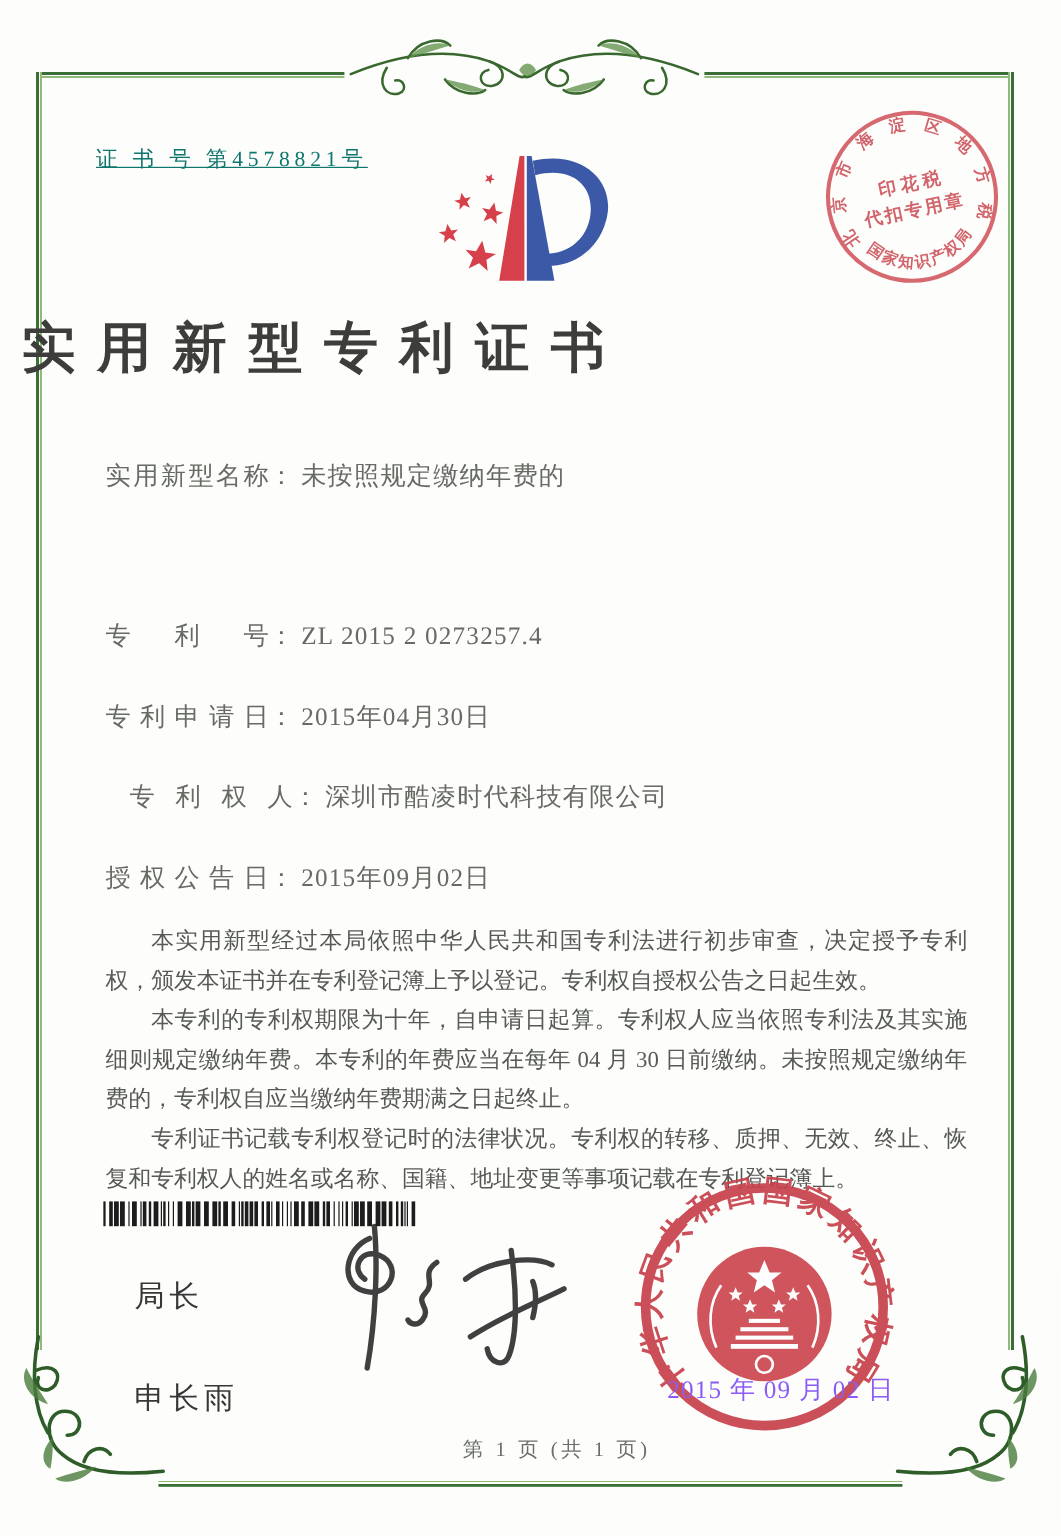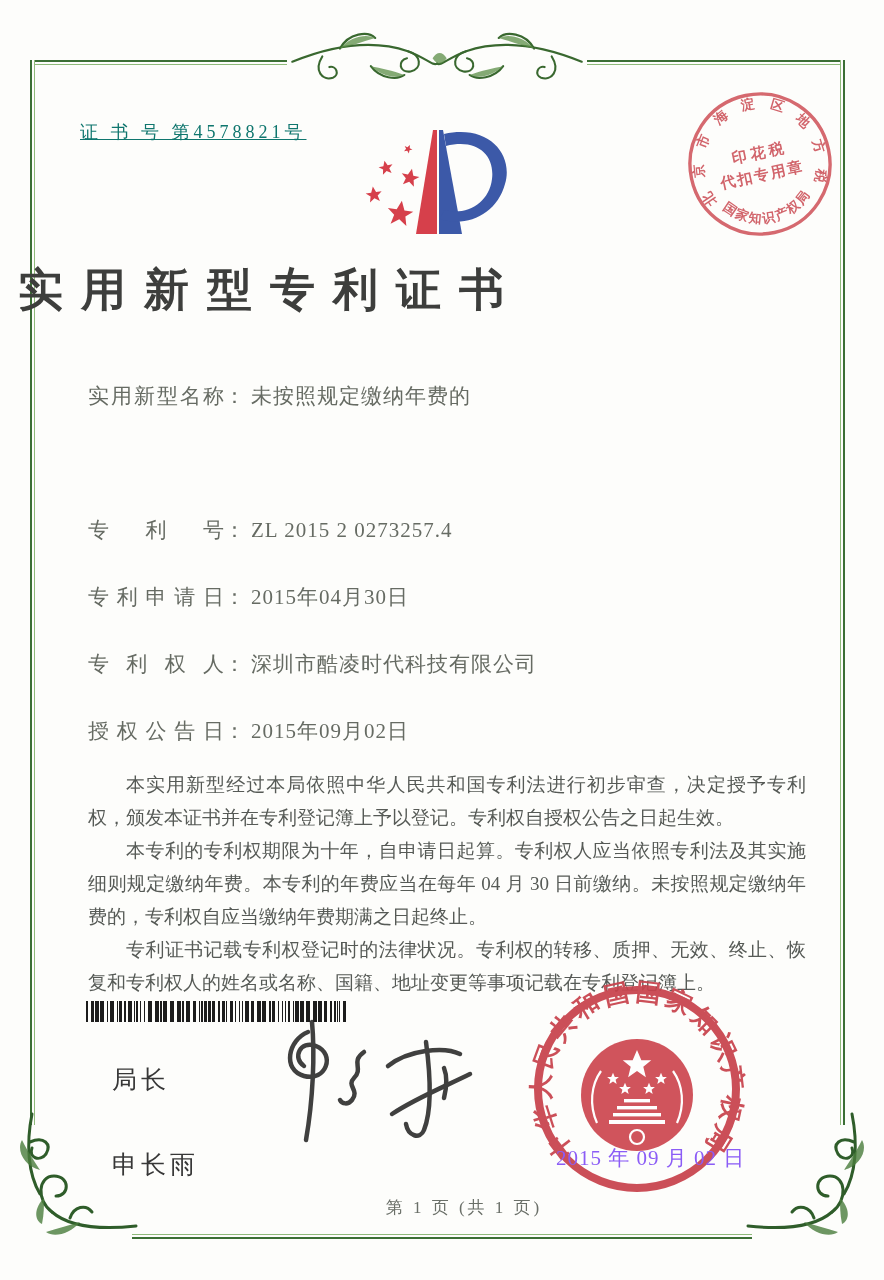--- a/index.html
+++ b/index.html
@@ -146,21 +146,21 @@
 
   <div class="abs field-row" style="top:382px;">
     <span class="field-label">实用新型名称</span><span class="field-colon">：</span><span class="field-value">未按照规定缴纳年费的</span>
   </div>
   <div class="abs field-row" style="top:516px;">
     <span class="field-label">专利号</span><span class="field-colon">：</span><span class="field-value">ZL 2015 2 0273257.4</span>
   </div>
   <div class="abs field-row" style="top:583px;">
     <span class="field-label">专利申请日</span><span class="field-colon">：</span><span class="field-value">2015年04月30日</span>
   </div>
-  <div class="abs field-row" style="top:650px;">
+  <div class="abs field-row" style="top:650px;margin-left:20px;">
     <span class="field-label">专利权人</span><span class="field-colon">：</span><span class="field-value">深圳市酷凌时代科技有限公司</span>
   </div>
   <div class="abs field-row" style="top:717px;">
     <span class="field-label">授权公告日</span><span class="field-colon">：</span><span class="field-value">2015年09月02日</span>
   </div>
 
   <div class="abs body-text" style="top:768px;">
     <p>本实用新型经过本局依照中华人民共和国专利法进行初步审查，决定授予专利权，颁发本证书并在专利登记簿上予以登记。专利权自授权公告之日起生效。</p>
     <p>本专利的专利权期限为十年，自申请日起算。专利权人应当依照专利法及其实施细则规定缴纳年费。本专利的年费应当在每年 04 月 30 日前缴纳。未按照规定缴纳年费的，专利权自应当缴纳年费期满之日起终止。</p>
     <p>专利证书记载专利权登记时的法律状况。专利权的转移、质押、无效、终止、恢复和专利权人的姓名或名称、国籍、地址变更等事项记载在专利登记簿上。</p>

